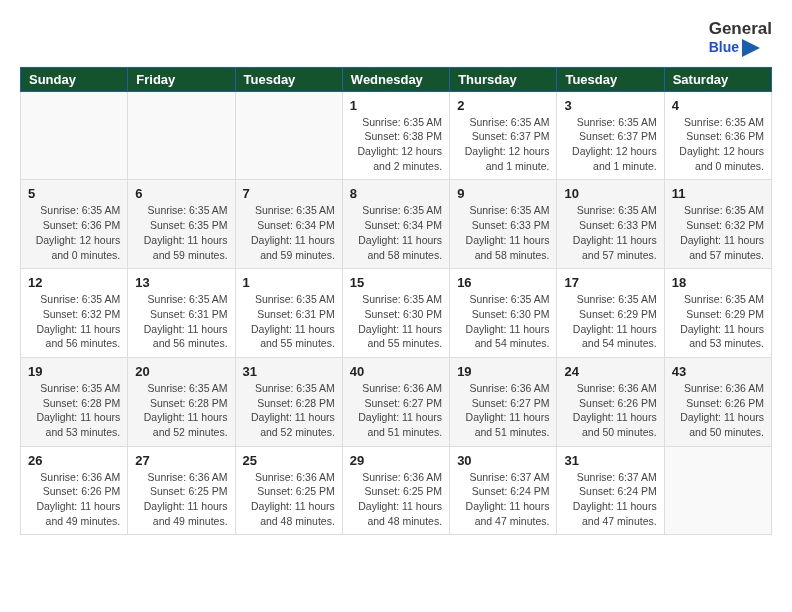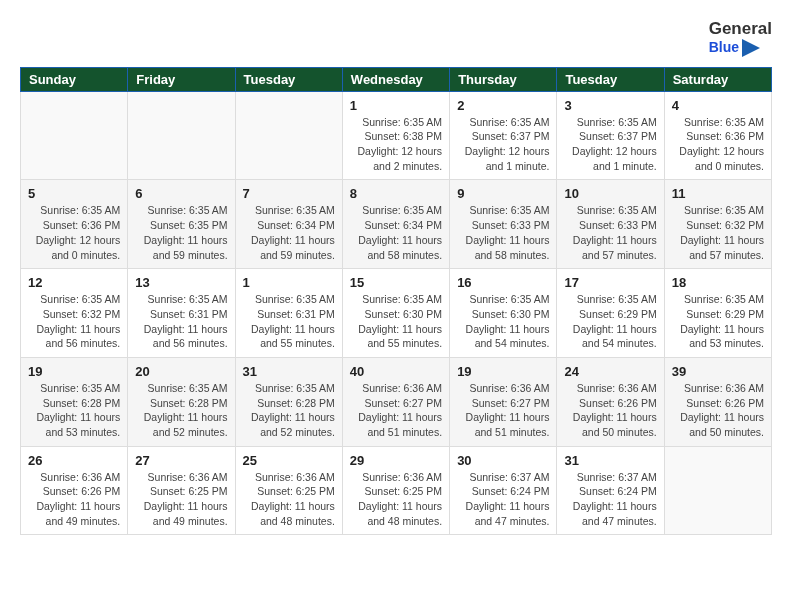--- a/index.html
+++ b/index.html
@@ -287,21 +287,21 @@
 and 51 minutes.</div>
         </td>
         <td>
           <span class="day-number">24</span>
           <div class="day-info" style="white-space: pre-line;">Sunrise: 6:36 AM
 Sunset: 6:26 PM
 Daylight: 11 hours
 and 50 minutes.</div>
         </td>
         <td>
-          <span class="day-number">39</span>
+          <span class="day-number">43</span>
           <div class="day-info" style="white-space: pre-line;">Sunrise: 6:36 AM
 Sunset: 6:26 PM
 Daylight: 11 hours
 and 50 minutes.</div>
         </td>
       </tr>
       <tr>
         <td>
           <span class="day-number">26</span>
           <div class="day-info" style="white-space: pre-line;">Sunrise: 6:36 AM

